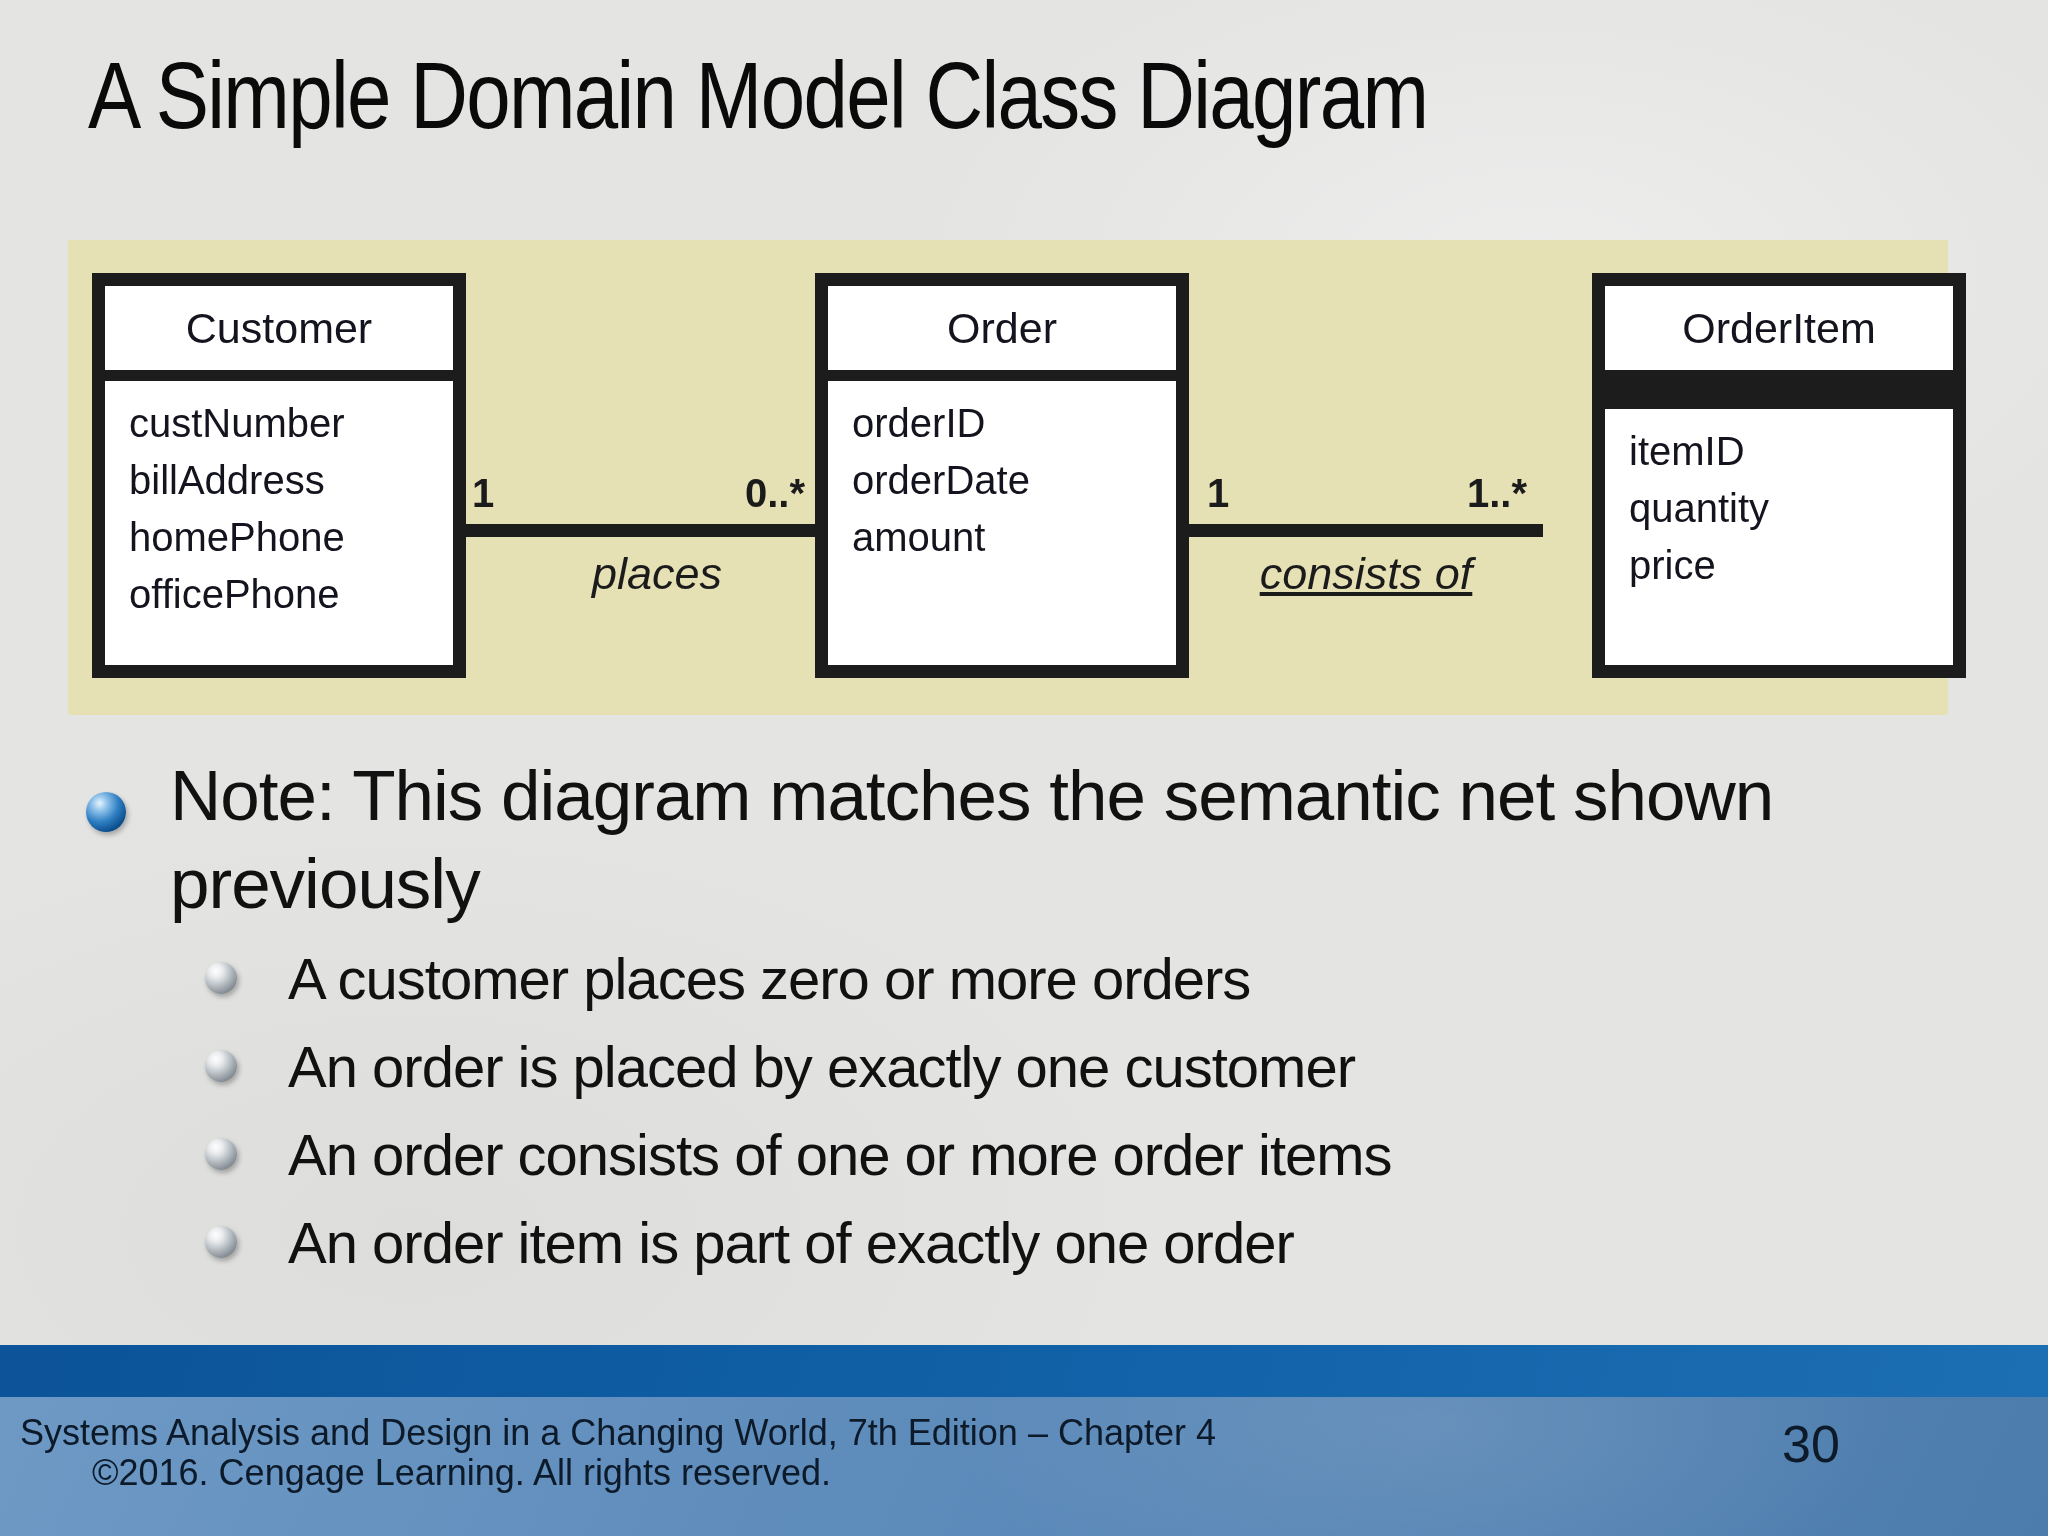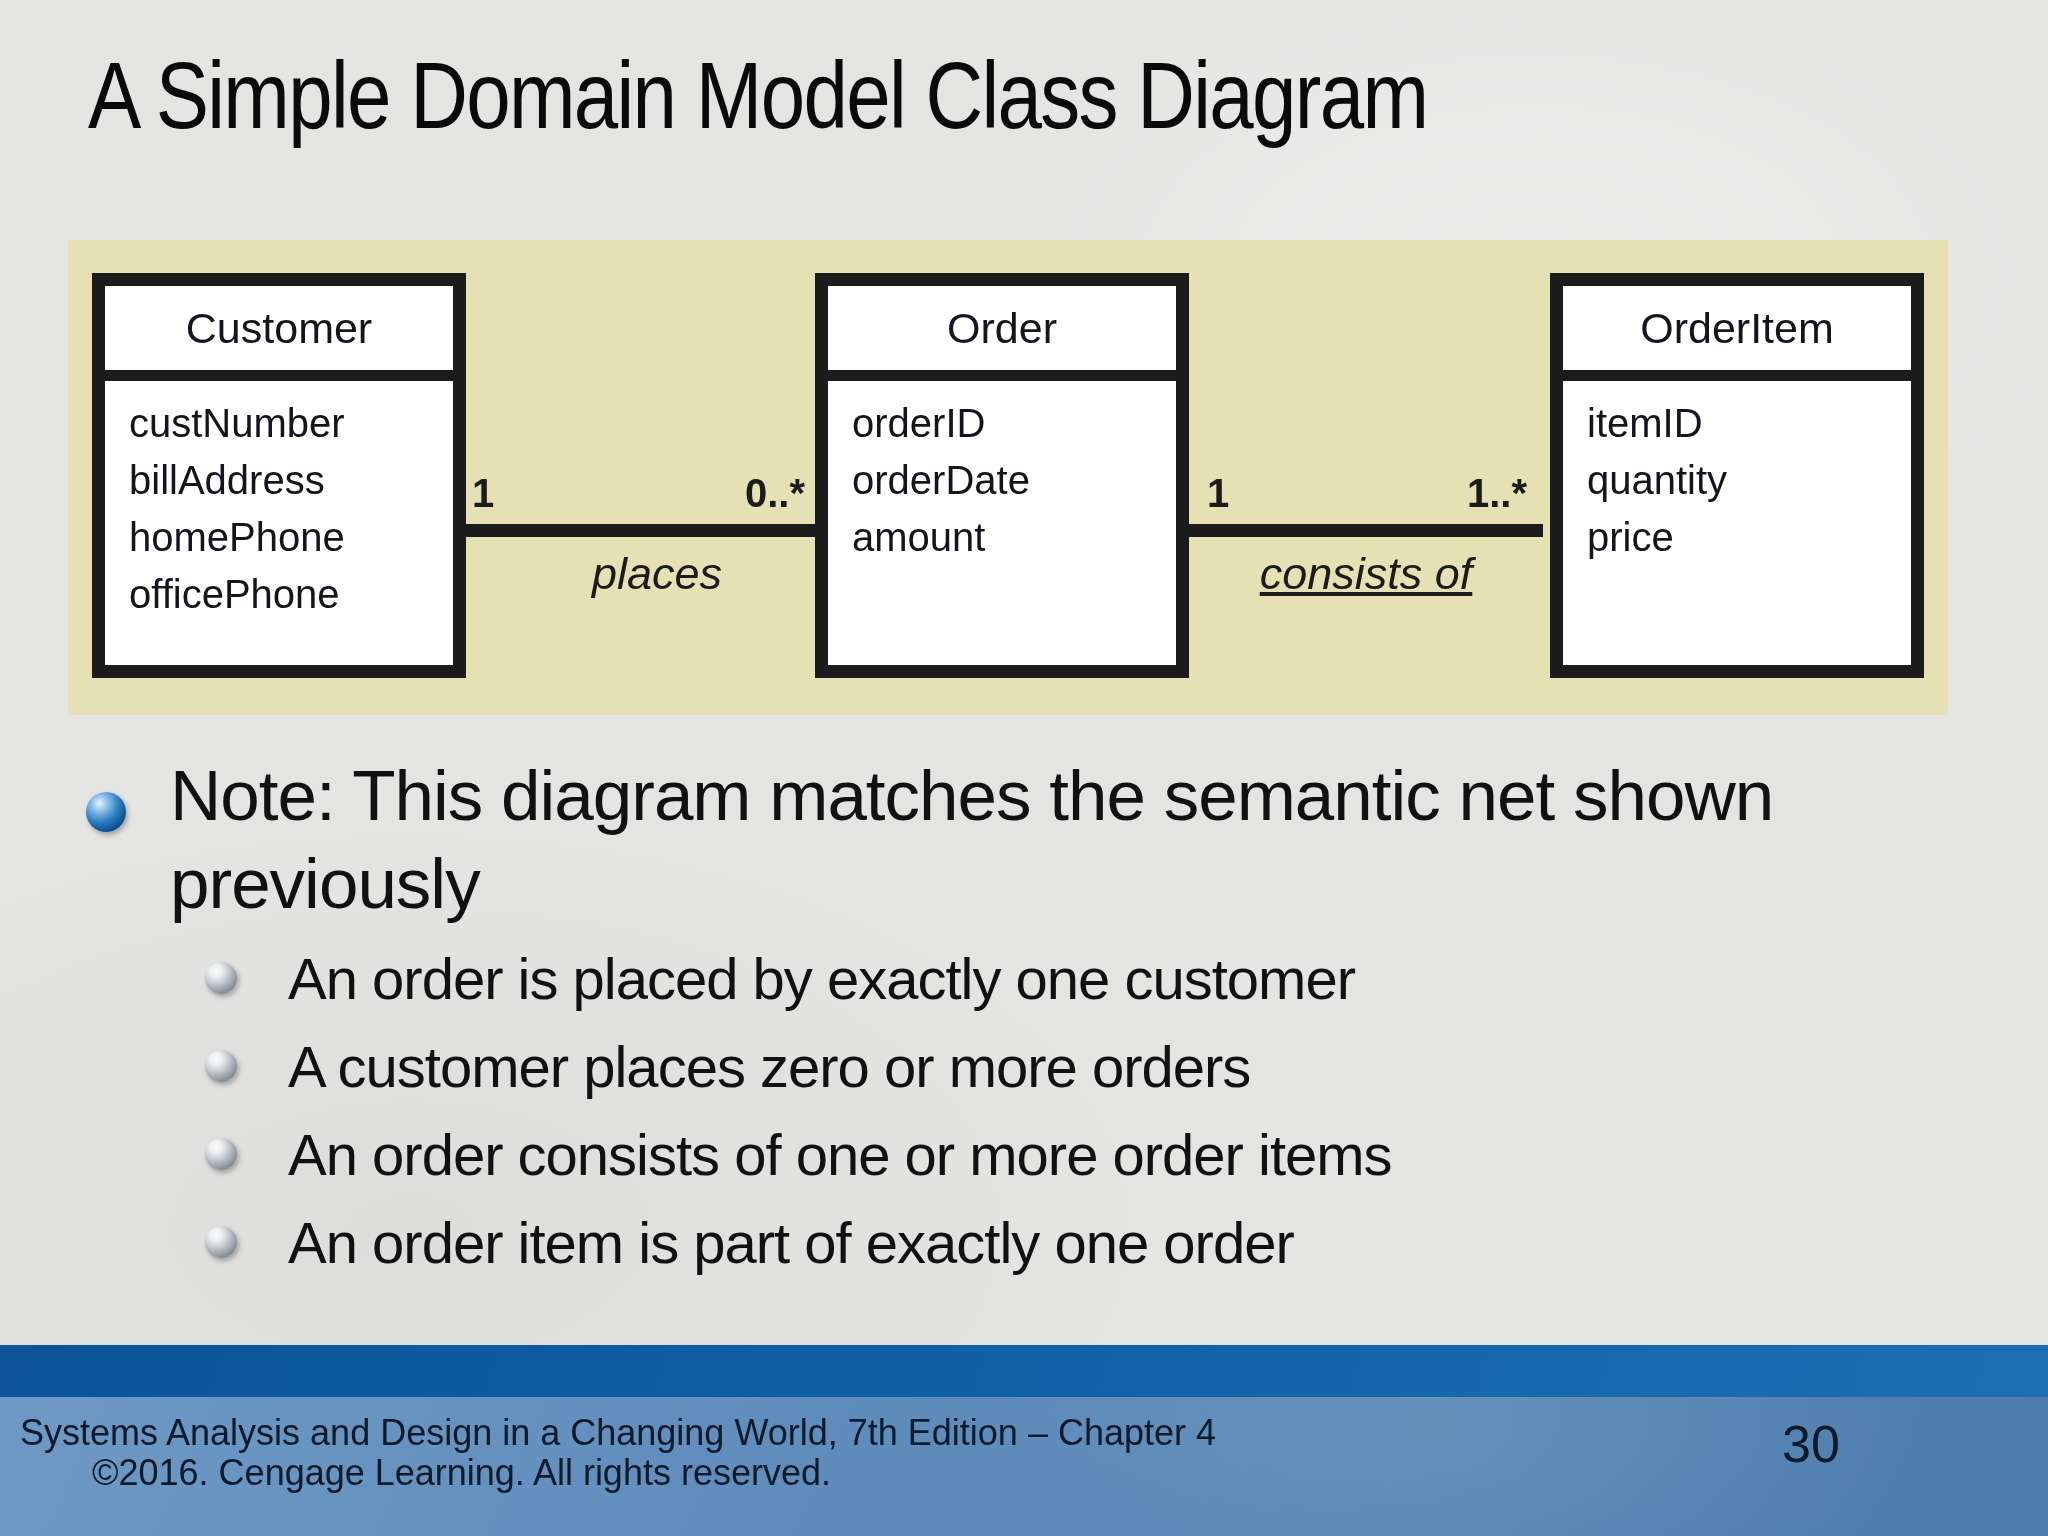--- a/index.html
+++ b/index.html
@@ -119,21 +119,21 @@
 
     <div class="class-box" style="left:747px;">
       <div class="class-hdr">Order</div>
       <div class="class-attrs">
         <div>orderID</div>
         <div>orderDate</div>
         <div>amount</div>
       </div>
     </div>
 
-    <div class="class-box" style="left:1482px;">
+    <div class="class-box" style="left:1524px;gap:28px;">
       <div class="class-hdr">OrderItem</div>
       <div class="class-attrs">
         <div>itemID</div>
         <div>quantity</div>
         <div>price</div>
       </div>
     </div>
 
     <div class="assoc-line" style="left:398px;width:349px;"></div>
     <div class="mult" style="left:404px;">1</div>
@@ -149,25 +149,25 @@
 
   <div class="sphere blue note-sphere"></div>
   <div class="note-text">
     <div>Note: This diagram matches the semantic net shown</div>
     <div>previously</div>
   </div>
 
   <div class="sub-bullets">
     <div class="sub-row">
       <div class="sphere silver"></div>
-      <div class="sub-text">An order is placed by exactly one customer</div>
+      <div class="sub-text">A customer places zero or more orders</div>
     </div>
     <div class="sub-row">
       <div class="sphere silver"></div>
-      <div class="sub-text">A customer places zero or more orders</div>
+      <div class="sub-text">An order is placed by exactly one customer</div>
     </div>
     <div class="sub-row">
       <div class="sphere silver"></div>
       <div class="sub-text">An order consists of one or more order items</div>
     </div>
     <div class="sub-row">
       <div class="sphere silver"></div>
       <div class="sub-text">An order item is part of exactly one order</div>
     </div>
   </div>

